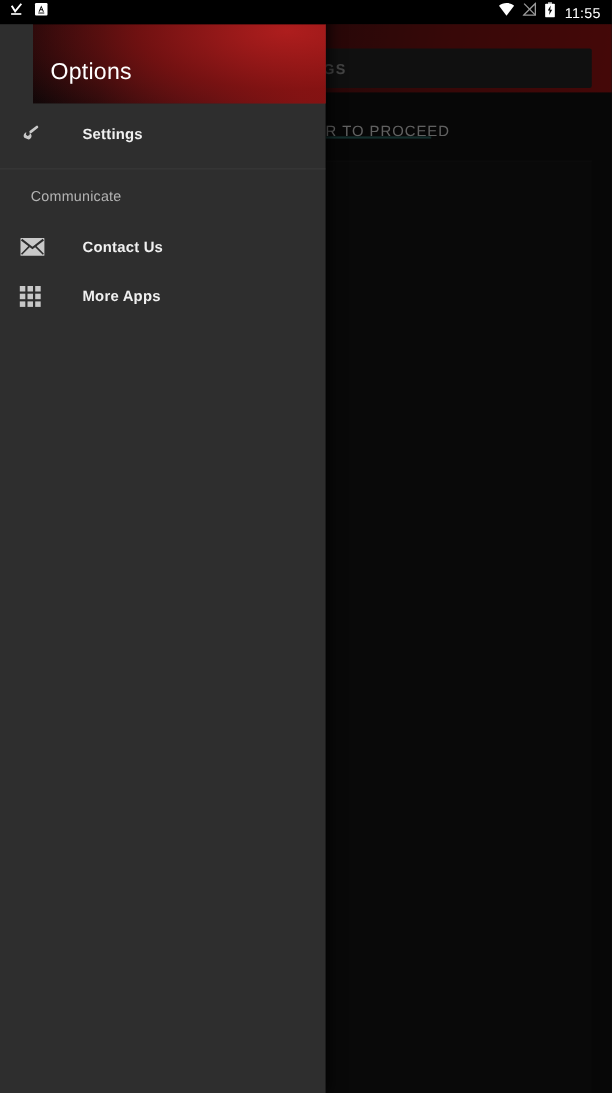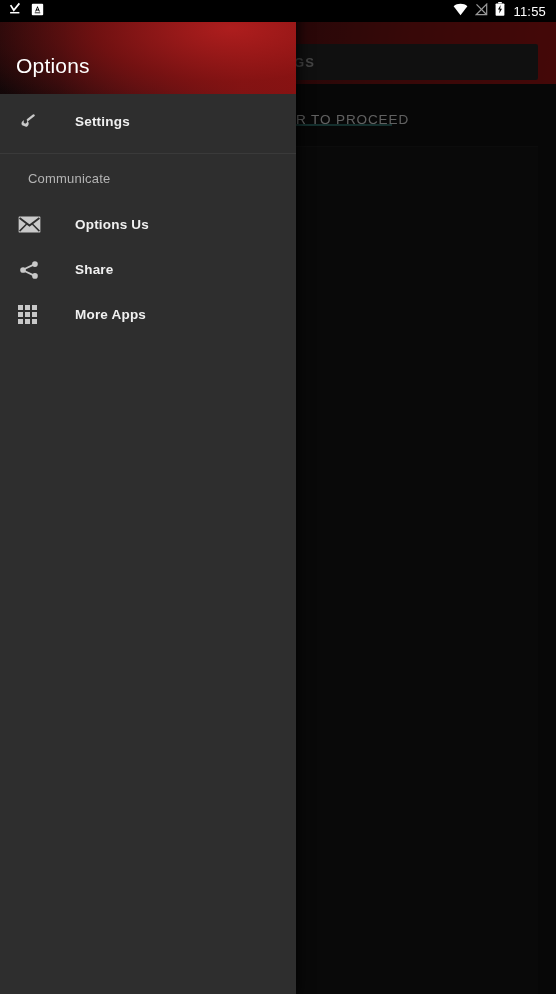--- a/index.html
+++ b/index.html
@@ -123,20 +123,21 @@
     box-shadow: 3px 0 12px rgba(0,0,0,0.75);
     overflow: hidden;
   }
   .drawer-header {
     position: relative;
     width: 296px; height: 94px;
     background:
       radial-gradient(120% 150% at 78% 30%, rgba(176,30,30,0.95) 0%, rgba(130,18,18,0.8) 38%, rgba(40,8,9,0.25) 78%, rgba(12,6,6,0) 100%),
       linear-gradient(95deg, #0b0708 0%, #150a0b 22%, #4a1114 55%, #8e1616 82%, #a01414 100%);
     margin-top: 0;
+    margin-left: 30px;
   }
   .drawer-header .hdr-statusdim {
     position: absolute;
     left: 0; top: 0;
     width: 296px; height: 22px;
     background: #000;
   }
   .drawer-title {
     position: absolute;
     left: 16px; bottom: 16px;
@@ -237,34 +238,23 @@
       <div class="drawer-subheader">Communicate</div>
 
       <div class="drawer-item">
         <span class="ic">
           <svg width="23" height="17" viewBox="0 0 24 18">
             <rect x="0.5" y="0.5" width="23" height="17" rx="0.5" fill="#c9c9c9"></rect>
             <path d="M1.5 2 L12 10 L22.5 2" fill="none" stroke="#2e2e2e" stroke-width="2"></path>
             <path d="M1.5 16 L9 8.5 M22.5 16 L15 8.5" fill="none" stroke="#2e2e2e" stroke-width="1.6"></path>
           </svg>
         </span>
-        <span class="lbl">Options Us</span>
+        <span class="lbl">Contact Us</span>
       </div>
 
-      <div class="drawer-item">
-        <span class="ic">
-          <svg width="22" height="22" viewBox="0 0 24 24">
-            <circle cx="18.5" cy="5.5" r="3.1" fill="#c9c9c9"></circle>
-            <circle cx="5.5" cy="12" r="3.1" fill="#c9c9c9"></circle>
-            <circle cx="18.5" cy="18.5" r="3.1" fill="#c9c9c9"></circle>
-            <path d="M7.6 10.7 L16.6 6.4 M7.6 13.3 L16.6 17.6" stroke="#c9c9c9" stroke-width="1.9" fill="none"></path>
-          </svg>
-        </span>
-        <span class="lbl">Share</span>
-      </div>
 
       <div class="drawer-item">
         <span class="ic">
           <span class="grid-icon">
             <i></i>
               <i></i>
               <i></i>
               <i></i>
               <i></i>
               <i></i>

